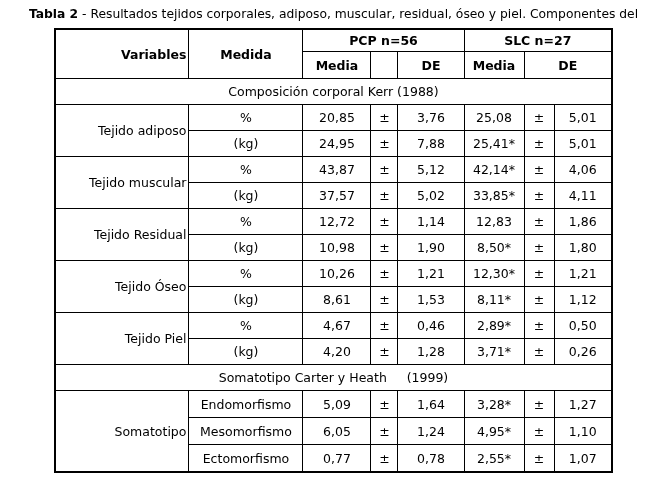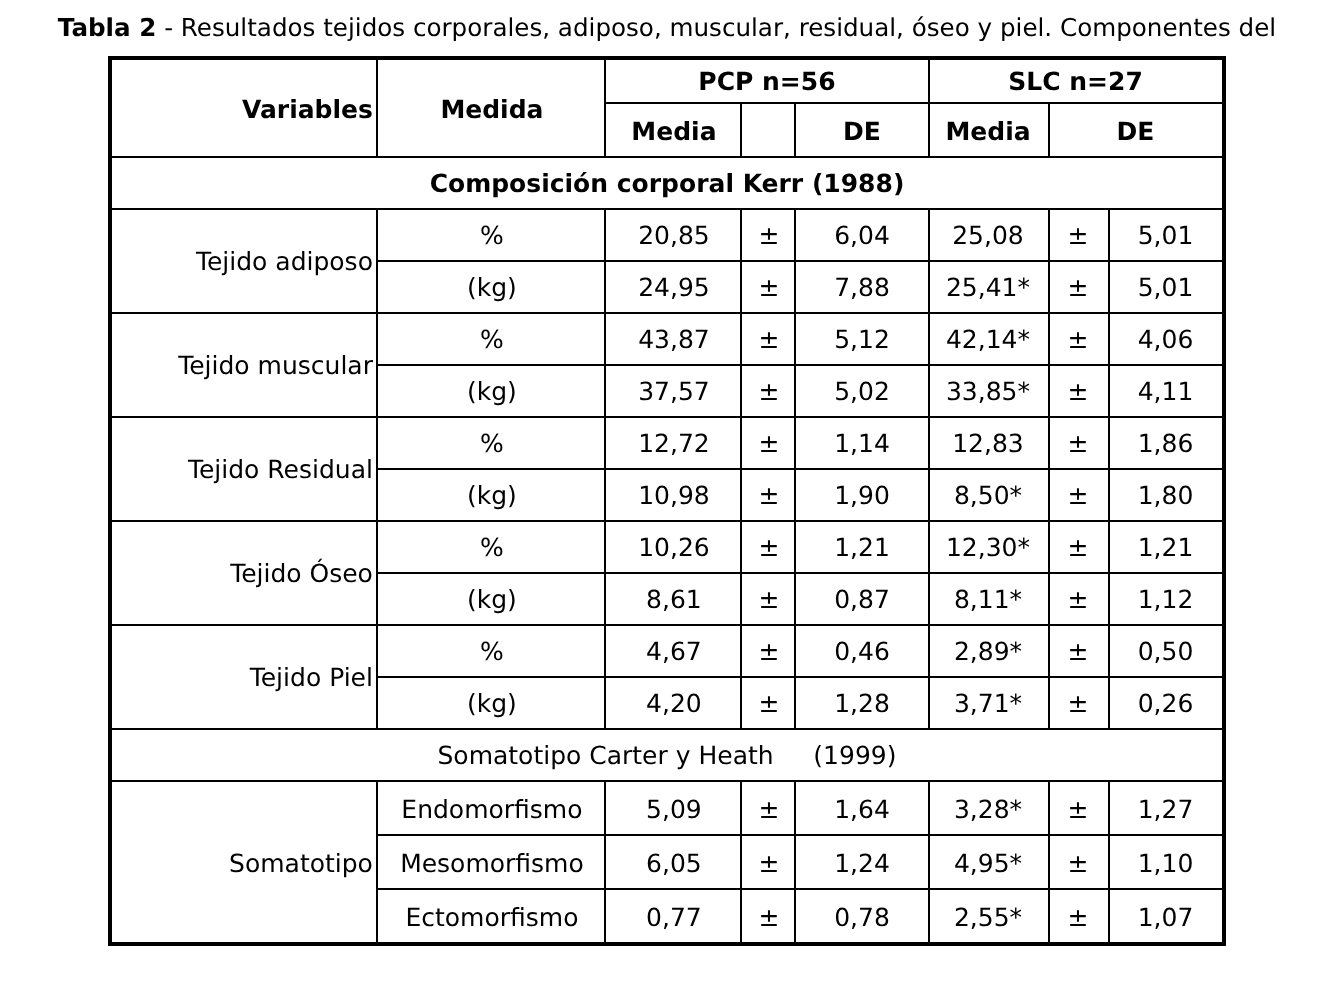--- a/index.html
+++ b/index.html
@@ -37,21 +37,21 @@
     overflow: hidden;
   }
   table.results td.b { font-weight: bold; }
   table.results td.left {
     text-align: right;
     padding-left: 7px;
   }
   tr.h1 td { height: 21px; }
   tr.h2 td { height: 26px; }
   td.section { height: 30px; }
-  td.sec-kerr { padding-right: 58px; font-weight: bold; }
+  td.sec-kerr { padding-right: 58px; }
   td.sec-carter { height: 37px; }
   td.med-t { padding-right: 30px; }
   tr.soma td { height: 26px; }
 </style>
 </head>
 <body>
 
 <div class="caption">
   <div><span class="b">Tabla 2</span><span> - Resultados tejidos corporales, adiposo, muscular, residual, óseo y piel. Componentes del</span></div>
 </div>
@@ -85,21 +85,21 @@
 
   <tr>
     <td colspan="8" class="section sec-kerr">Composición corporal Kerr (1988)</td>
   </tr>
 
   <tr>
     <td rowspan="2" class="left">Tejido adiposo</td>
     <td class="med-t">%</td>
     <td>20,85</td>
     <td>±</td>
-    <td>6,04</td>
+    <td>3,76</td>
     <td>25,08</td>
     <td>±</td>
     <td>5,01</td>
   </tr>
   <tr>
     <td class="med-t">(kg)</td>
     <td>24,95</td>
     <td>±</td>
     <td>7,88</td>
     <td>25,41*</td>
@@ -154,21 +154,21 @@
     <td>±</td>
     <td>1,21</td>
     <td>12,30*</td>
     <td>±</td>
     <td>1,21</td>
   </tr>
   <tr>
     <td class="med-t">(kg)</td>
     <td>8,61</td>
     <td>±</td>
-    <td>0,87</td>
+    <td>1,53</td>
     <td>8,11*</td>
     <td>±</td>
     <td>1,12</td>
   </tr>
 
   <tr>
     <td rowspan="2" class="left">Tejido Piel</td>
     <td class="med-t">%</td>
     <td>4,67</td>
     <td>±</td>

